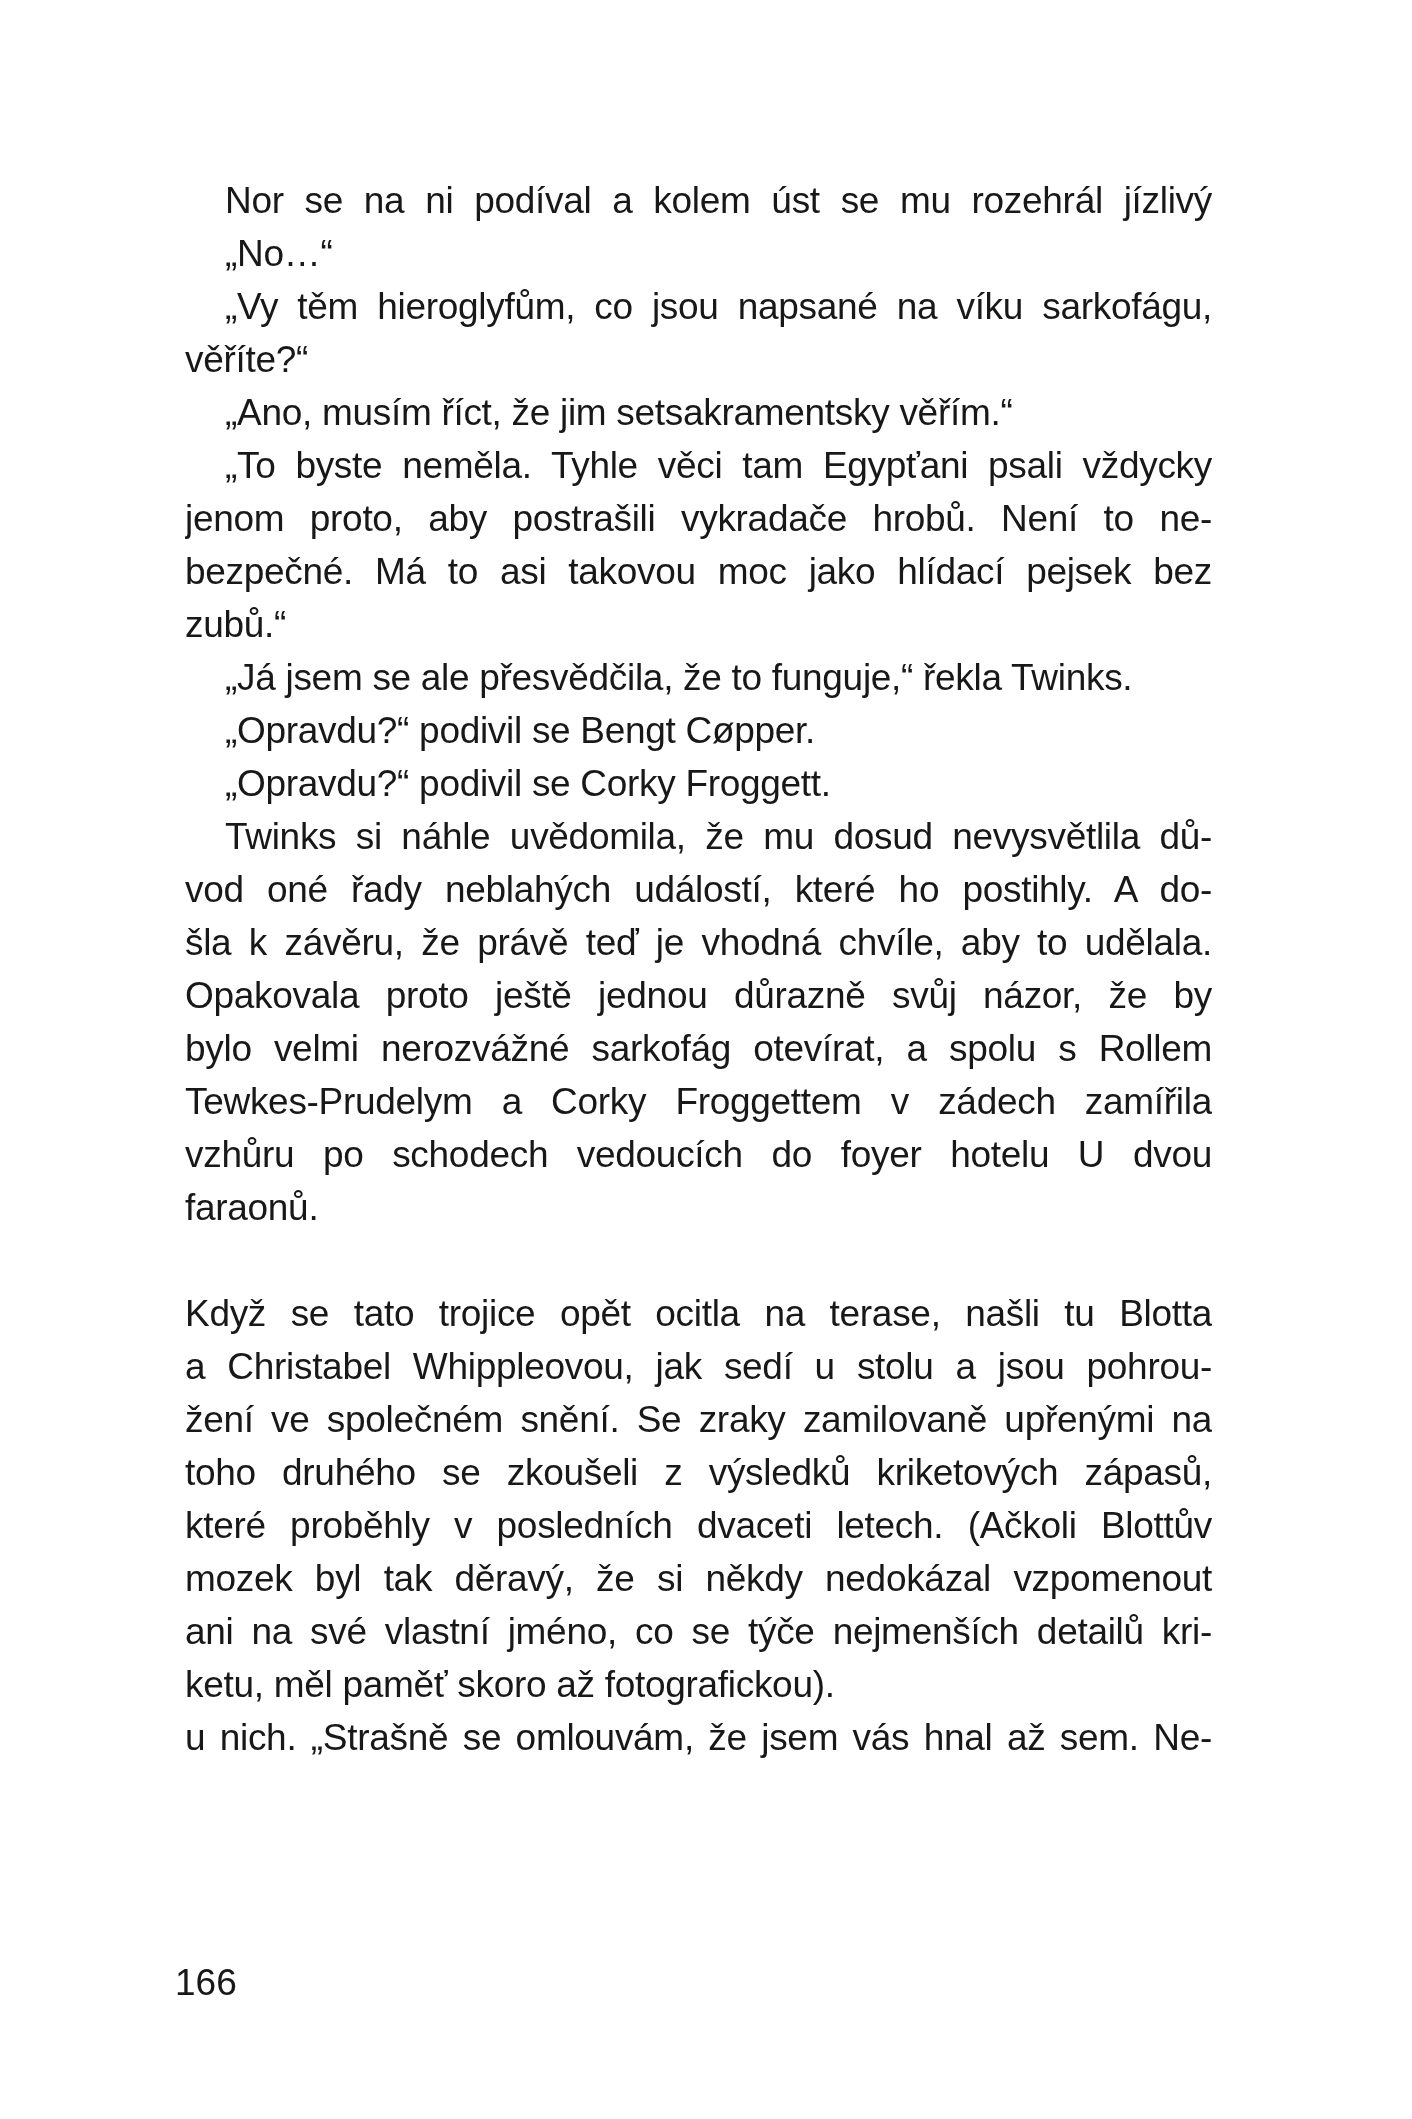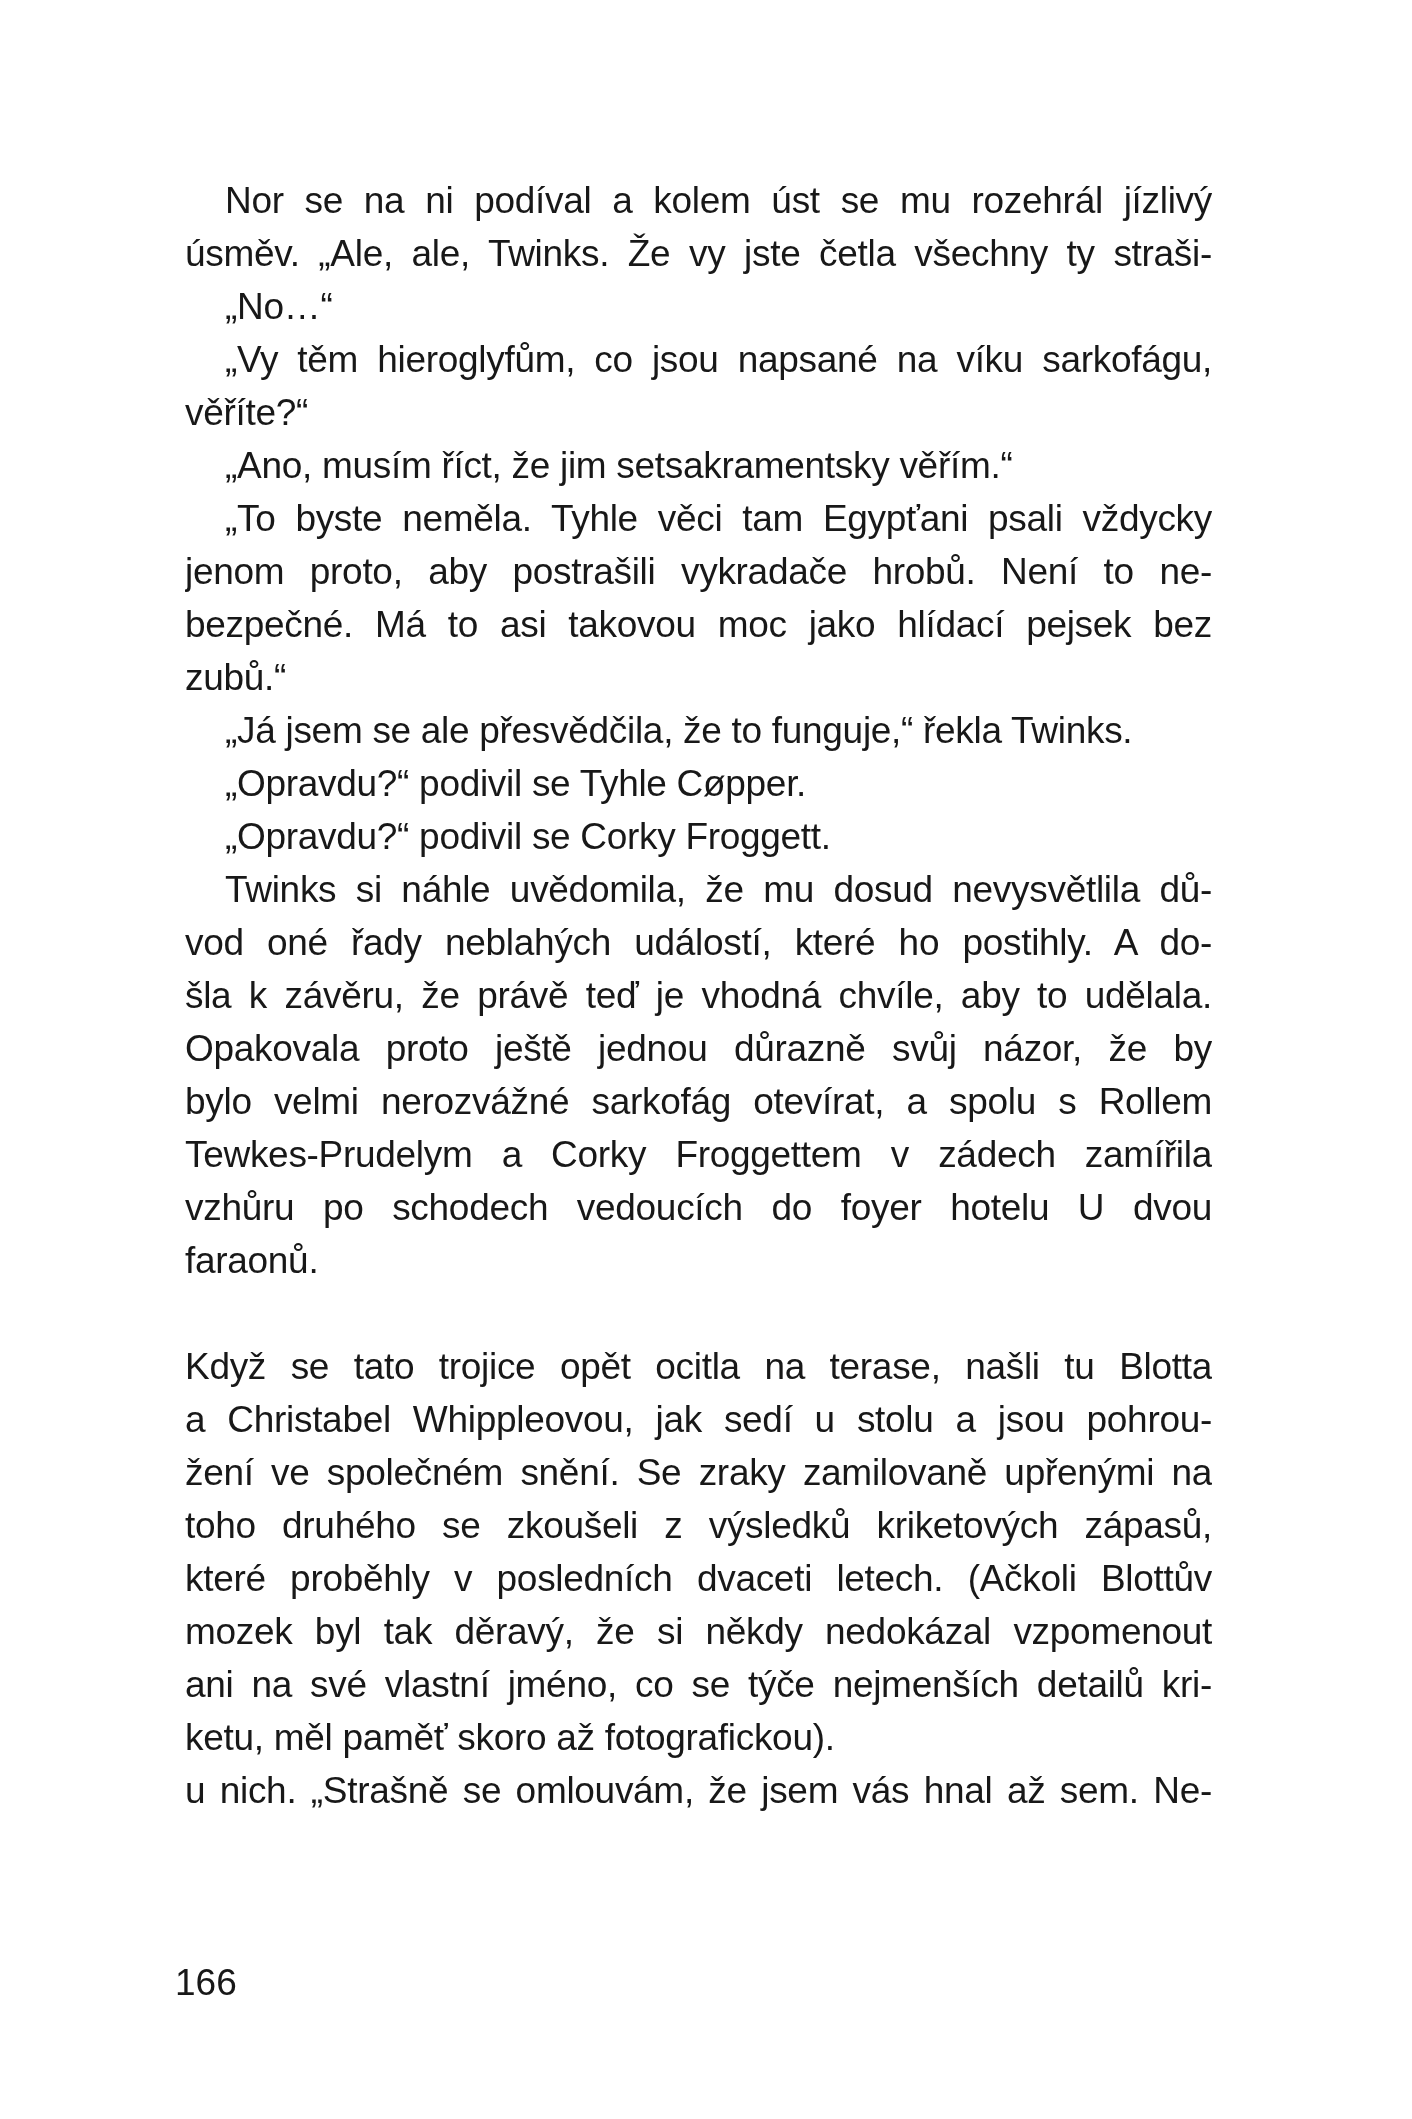--- a/index.html
+++ b/index.html
@@ -50,31 +50,30 @@
     letter-spacing: 0;
     color: #181818;
   }
 </style>
 </head>
 <body>
 
 <main>
   <section class="text-block">
       <div class="line indent">Nor se na ni podíval a kolem úst se mu rozehrál jízlivý</div>
-      <div class="line">úsměv. „Ale, ale, Twinks. Že vy jste četla všechny ty straši-</div>
       <div class="line indent last">„No…“</div>
       <div class="line indent">„Vy těm hieroglyfům, co jsou napsané na víku sarkofágu,</div>
       <div class="line last">věříte?“</div>
       <div class="line indent last">„Ano, musím říct, že jim setsakramentsky věřím.“</div>
       <div class="line indent">„To byste neměla. Tyhle věci tam Egypťani psali vždycky</div>
       <div class="line">jenom proto, aby postrašili vykradače hrobů. Není to ne-</div>
       <div class="line">bezpečné. Má to asi takovou moc jako hlídací pejsek bez</div>
       <div class="line last">zubů.“</div>
       <div class="line indent last">„Já jsem se ale přesvědčila, že to funguje,“ řekla Twinks.</div>
-      <div class="line indent last">„Opravdu?“ podivil se Tyhle Cøpper.</div>
+      <div class="line indent last">„Opravdu?“ podivil se Bengt Cøpper.</div>
       <div class="line indent last">„Opravdu?“ podivil se Corky Froggett.</div>
       <div class="line indent">Twinks si náhle uvědomila, že mu dosud nevysvětlila dů-</div>
       <div class="line">vod oné řady neblahých událostí, které ho postihly. A do-</div>
       <div class="line">šla k závěru, že právě teď je vhodná chvíle, aby to udělala.</div>
       <div class="line">Opakovala proto ještě jednou důrazně svůj názor, že by</div>
       <div class="line">bylo velmi nerozvážné sarkofág otevírat, a spolu s Rollem</div>
       <div class="line">Tewkes-Prudelym a Corky Froggettem v zádech zamířila</div>
       <div class="line">vzhůru po schodech vedoucích do foyer hotelu U dvou</div>
       <div class="line last">faraonů.</div>
       <div class="line gap">Když se tato trojice opět ocitla na terase, našli tu Blotta</div>

